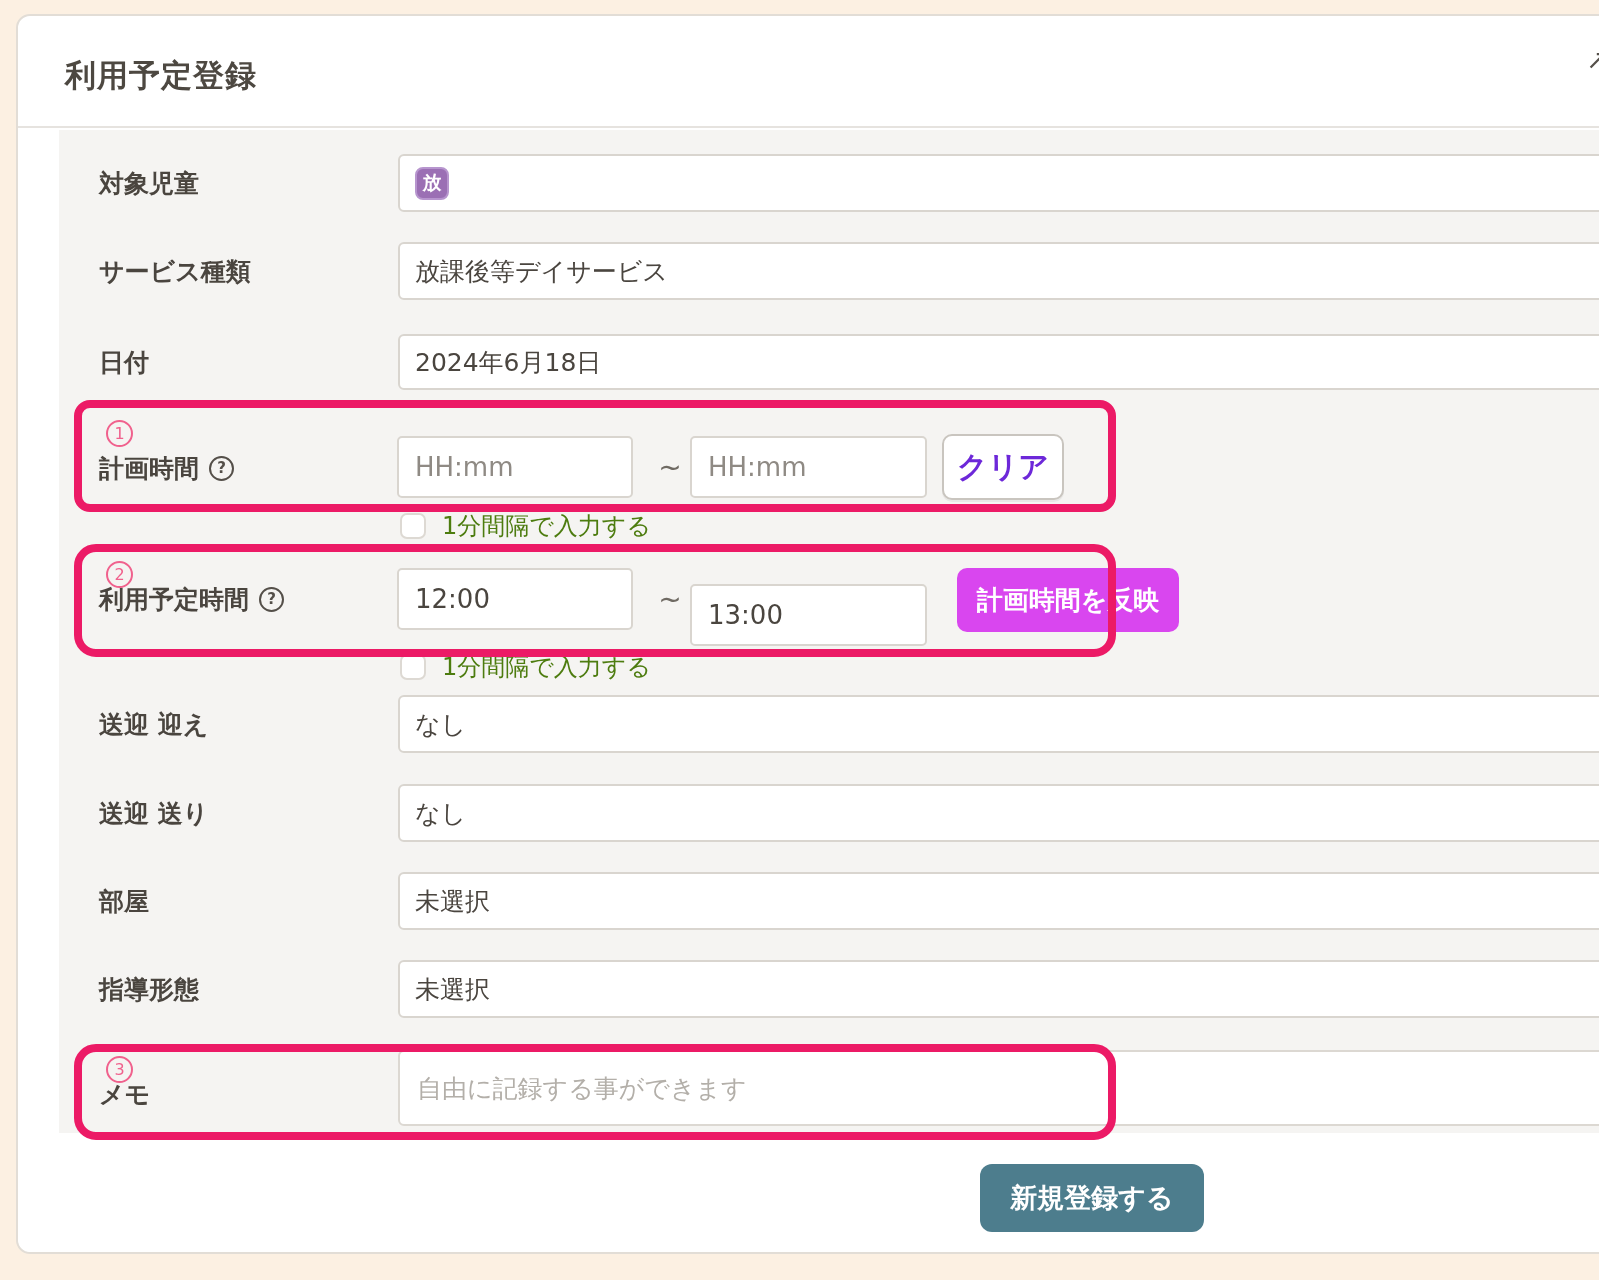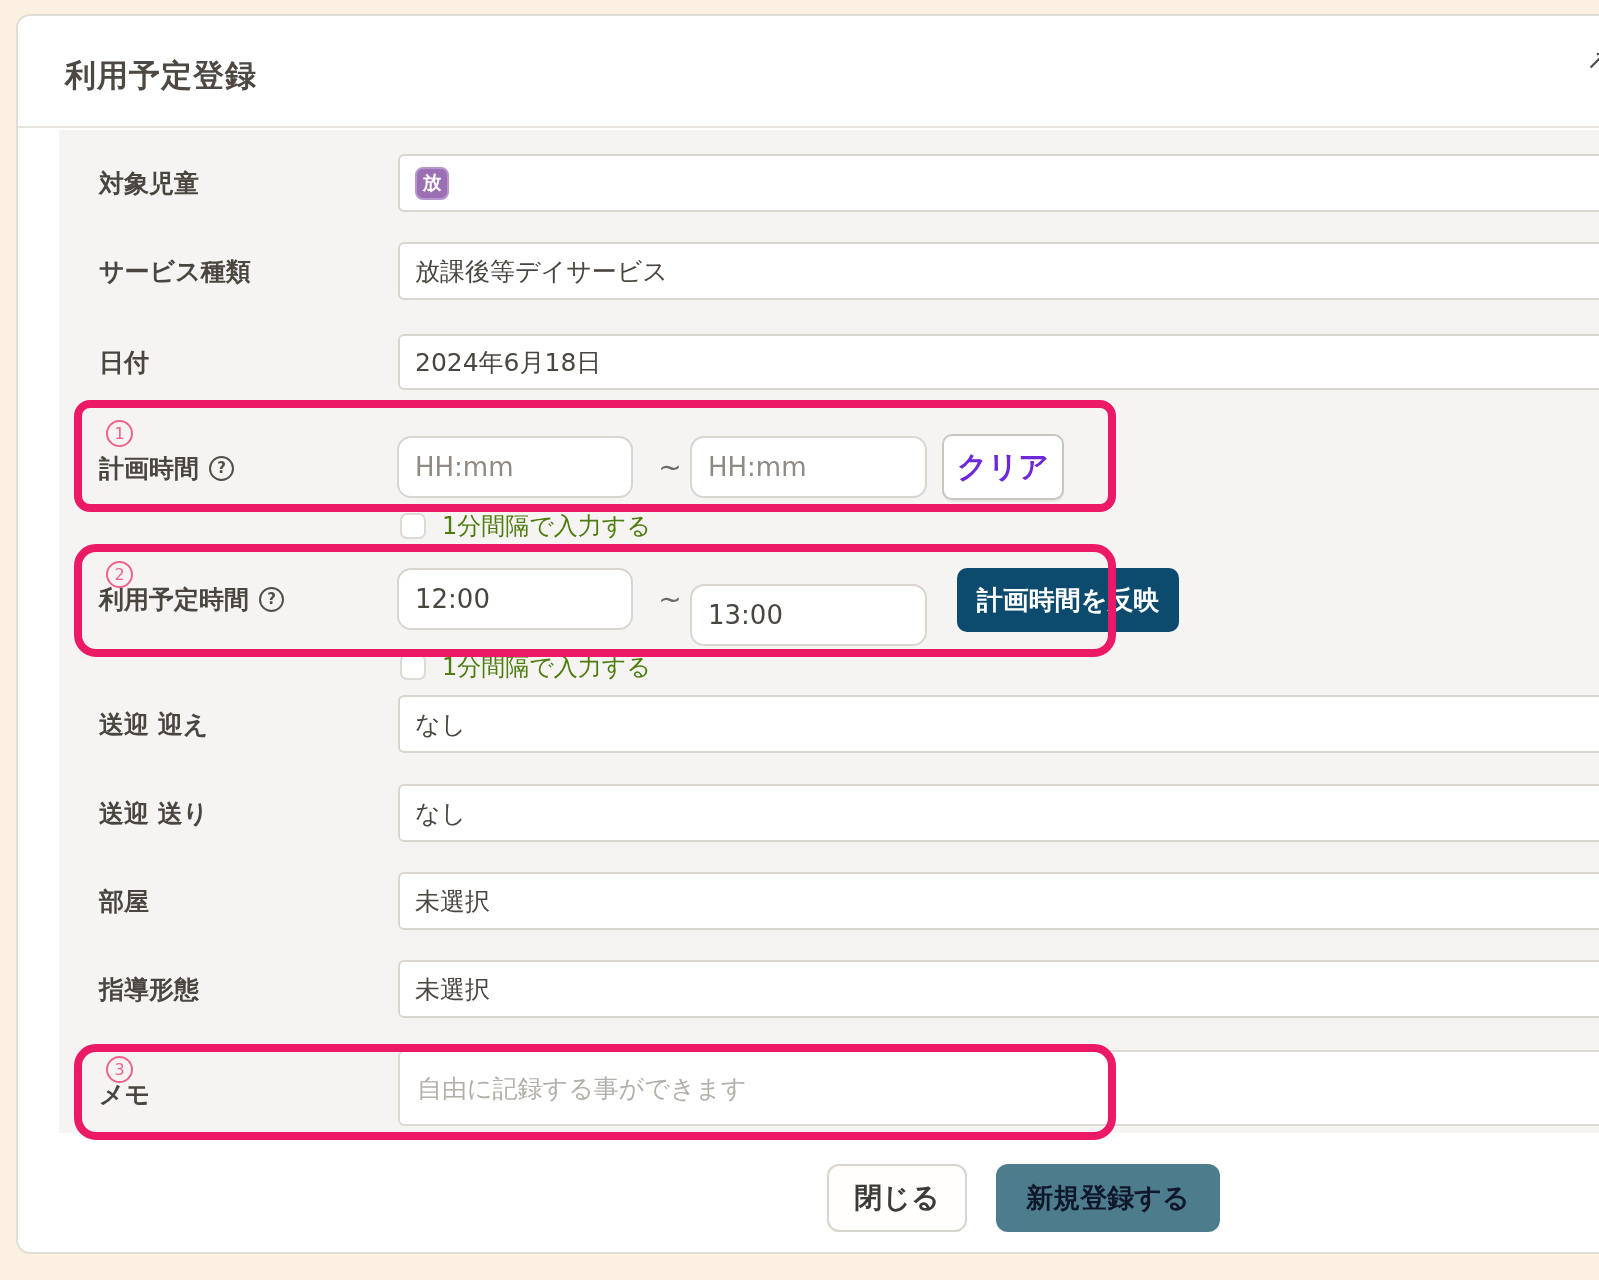--- a/index.html
+++ b/index.html
@@ -24,32 +24,32 @@
                 border-radius:50%; font-size:15px; font-weight:bold; color:#544f49; }
 
   .field-box { position:absolute; left:380px; width:1230px; background:#ffffff;
                border:2px solid #d9d5cf; border-radius:6px; display:flex; align-items:center;
                padding-left:15px; font-size:25px; color:#4a453f; }
   .child-badge { display:inline-flex; align-items:center; justify-content:center;
                  width:34px; height:33px; background:#9b6fb4; border:2px solid #b795ce;
                  border-radius:8px; color:#ffffff; font-size:19px; font-weight:bold; }
 
   .time-input { position:absolute; height:62px; background:#ffffff; border:2px solid #d9d5cf;
-                border-radius:14px; font-size:26px; color:#4a453f; padding-left:16px;
+                border-radius:5px; font-size:26px; color:#4a453f; padding-left:16px;
                 font-family:"DejaVu Sans","Liberation Sans",sans-serif; }
   .time-input::placeholder { color:#8f8a84; }
   .tilde-sep { position:absolute; width:44px; height:62px; display:flex; align-items:center;
                justify-content:center; font-size:28px; color:#6f6a63; }
 
   .btn { display:flex; align-items:center; justify-content:center; cursor:pointer;
          font-family:"DejaVu Sans","Liberation Sans",sans-serif; }
   .clear-btn { position:absolute; left:924px; width:122px; height:66px; background:#ffffff;
                border:2px solid #c9c5bf; border-radius:10px; font-size:30px; font-weight:bold;
                color:#6d28d9; box-shadow:0 2px 0 rgba(0,0,0,0.05); }
-  .reflect-btn { position:absolute; left:939px; width:222px; height:64px; background:#0c4a6e;
+  .reflect-btn { position:absolute; left:939px; width:222px; height:64px; background:#d946ef;
                  border:none; border-radius:10px; font-size:26px; font-weight:bold; color:#ffffff; }
 
   .checkbox-box { position:absolute; left:382px; width:26px; height:26px; background:#ffffff;
                   border:2px solid #ddd9d3; border-radius:7px; }
   .checkbox-label { position:absolute; left:424px; height:26px; display:flex; align-items:center;
                     font-size:24px; color:#4d7c0f; white-space:nowrap; }
 
   .memo-input { position:absolute; left:380px; top:1034px; width:1230px; height:76px;
                 background:#ffffff; border:2px solid #dcd8d2; border-radius:6px;
                 font-size:25px; color:#4a453f; padding-left:17px;
@@ -62,21 +62,21 @@
   .rect-3 { left:56px; top:1028px; width:1042px; height:96px; border-radius:22px; }
   .annot-marker { position:absolute; width:27px; height:27px; border:2px solid #f0618d;
                   border-radius:50%; color:#f0618d; font-size:16px; display:flex;
                   align-items:center; justify-content:center; z-index:7; background:transparent; }
 
   .modal-footer { position:absolute; left:0; right:0; top:1117px; bottom:0; background:#ffffff;
                   border-bottom-left-radius:14px; }
   .close-btn { position:absolute; left:809px; top:31px; width:140px; height:68px; background:#fffefc;
                border:2px solid #d8d4ce; border-radius:12px; font-size:28px; font-weight:bold; color:#3e3a35; }
   .submit-btn { position:absolute; left:962px; top:31px; width:224px; height:68px; background:#4d7d8d;
-                border:none; border-radius:12px; font-size:27px; font-weight:bold; color:#0f172a;margin-left:16px; }
+                border:none; border-radius:12px; font-size:27px; font-weight:bold; color:#ffffff; }
 </style>
 </head>
 <body>
 
 <div class="canvas">
   <div class="modal">
 
     <div class="modal-header">
       <div class="modal-title">利用予定登録</div>
     </div>
@@ -162,18 +162,17 @@
     </div>
 
     <div class="annot-rect rect-3"></div>
     <div class="annot-marker" style="left:88px; top:1040px;">3</div>
     <div class="row-label" style="top:1058px; height:40px;">
       <span>メモ</span>
     </div>
     <input class="memo-input" type="text" placeholder="自由に記録する事ができます" style="">
 
     <div class="modal-footer">
-      <button class="btn close-btn">閉じる</button>
       <button class="btn submit-btn">新規登録する</button>
     </div>
 
   </div>
 </div>
 
 </body></html>

